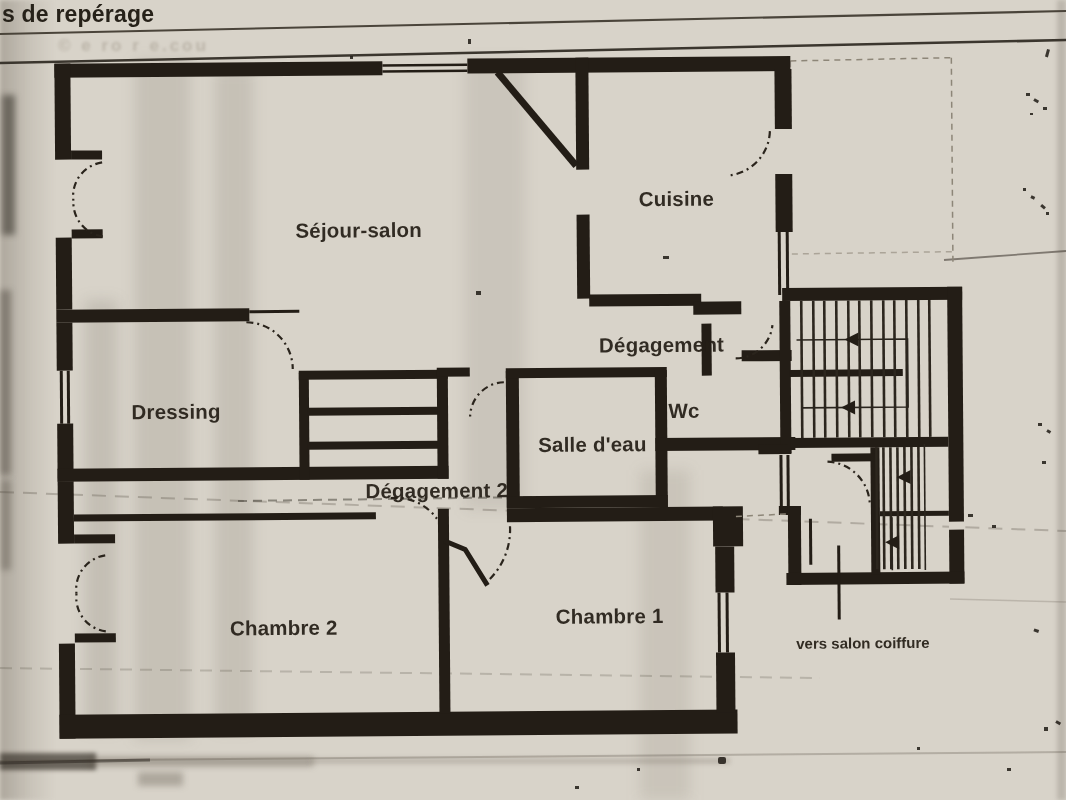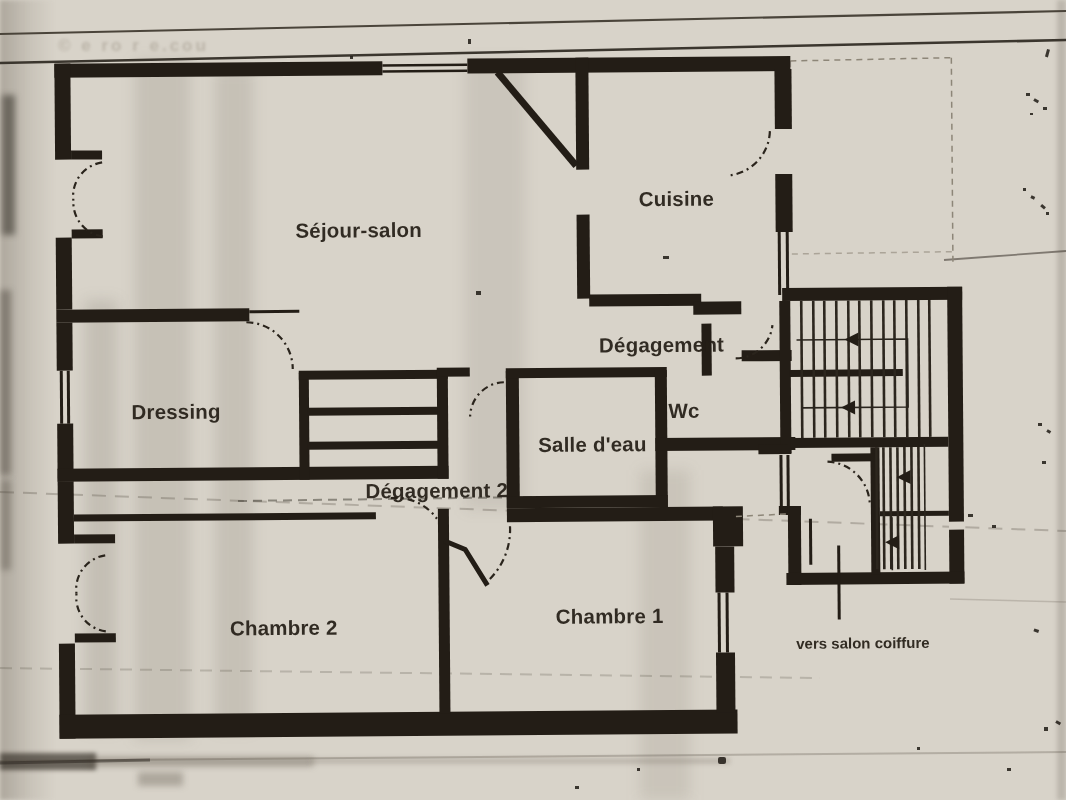--- a/index.html
+++ b/index.html
@@ -61,20 +61,21 @@
   <div class="tex toner t2"></div>
   <div class="tex toner t3"></div>
   <div class="tex toner t4"></div>
   <div class="tex toner t5"></div>
   <div class="tex edge-right"></div>
   <div class="tex smudge-a"></div>
   <div class="tex smudge-b"></div>
   <div class="tex smudge-c"></div>
   <div class="tex smudge-d"></div>
 
+  <div class="doc-title">s de repérage</div>
   <div class="watermark">© e ro r e.cou</div>
 
   <svg width="1066" height="800" viewBox="0 0 1066 800">
 
     <g>
       <path d="M 0 34 L 1066 11" stroke="#4a443a" stroke-width="2.2" fill="none"></path>
       <path d="M 0 63 L 1066 40" stroke="#3b362e" stroke-width="2.6" fill="none"></path>
     </g>
 
     <g>

